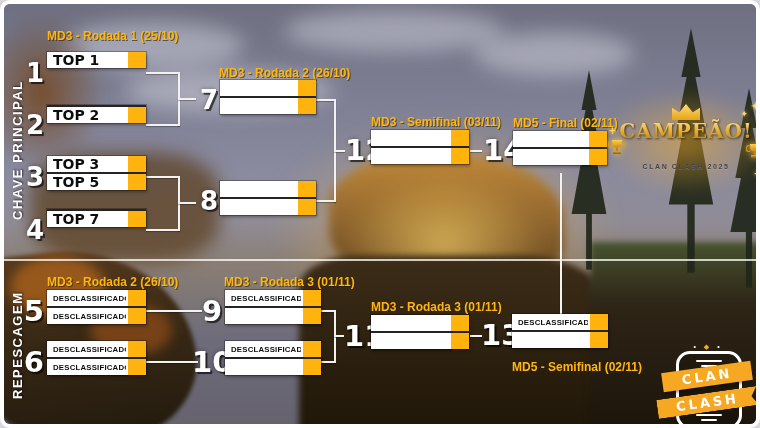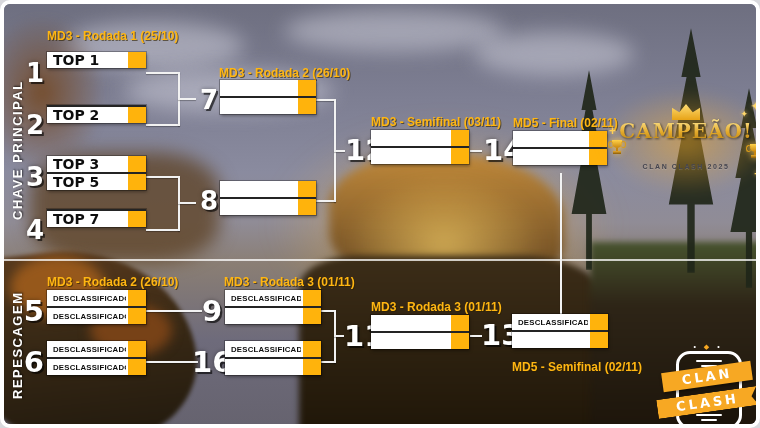--- a/index.html
+++ b/index.html
@@ -151,21 +151,21 @@
 
   <div class="mnum" style="left:10px;top:55px;width:30px;text-align:right;">1</div>
   <div class="mnum" style="left:10px;top:107px;width:30px;text-align:right;">2</div>
   <div class="mnum" style="left:10px;top:159px;width:30px;text-align:right;">3</div>
   <div class="mnum" style="left:10px;top:212px;width:30px;text-align:right;">4</div>
   <div class="mnum lg" style="left:10px;top:292px;width:30px;text-align:right;">5</div>
   <div class="mnum lg" style="left:10px;top:343px;width:30px;text-align:right;">6</div>
   <div class="mnum" style="left:194px;top:82px;width:22px;text-align:center;">7</div>
   <div class="mnum" style="left:194px;top:183px;width:22px;text-align:center;">8</div>
   <div class="mnum lg" style="left:197px;top:292px;width:22px;text-align:center;">9</div>
-  <div class="mnum lg" style="left:188px;top:343px;width:34px;text-align:center;">16</div>
+  <div class="mnum lg" style="left:188px;top:343px;width:34px;text-align:center;">10</div>
   <div class="mnum lg" style="left:340px;top:317px;width:30px;text-align:center;">11</div>
   <div class="mnum lg" style="left:341px;top:131px;width:30px;text-align:center;">12</div>
   <div class="mnum lg" style="left:477px;top:316px;width:30px;text-align:center;">13</div>
   <div class="mnum lg" style="left:479px;top:131px;width:30px;text-align:center;">14</div>
 
   <div class="match" style="left:43px;top:48px;width:99px;">
     <div class="row">
         <span class="slot">TOP 1</span>
       </div>
   </div>

